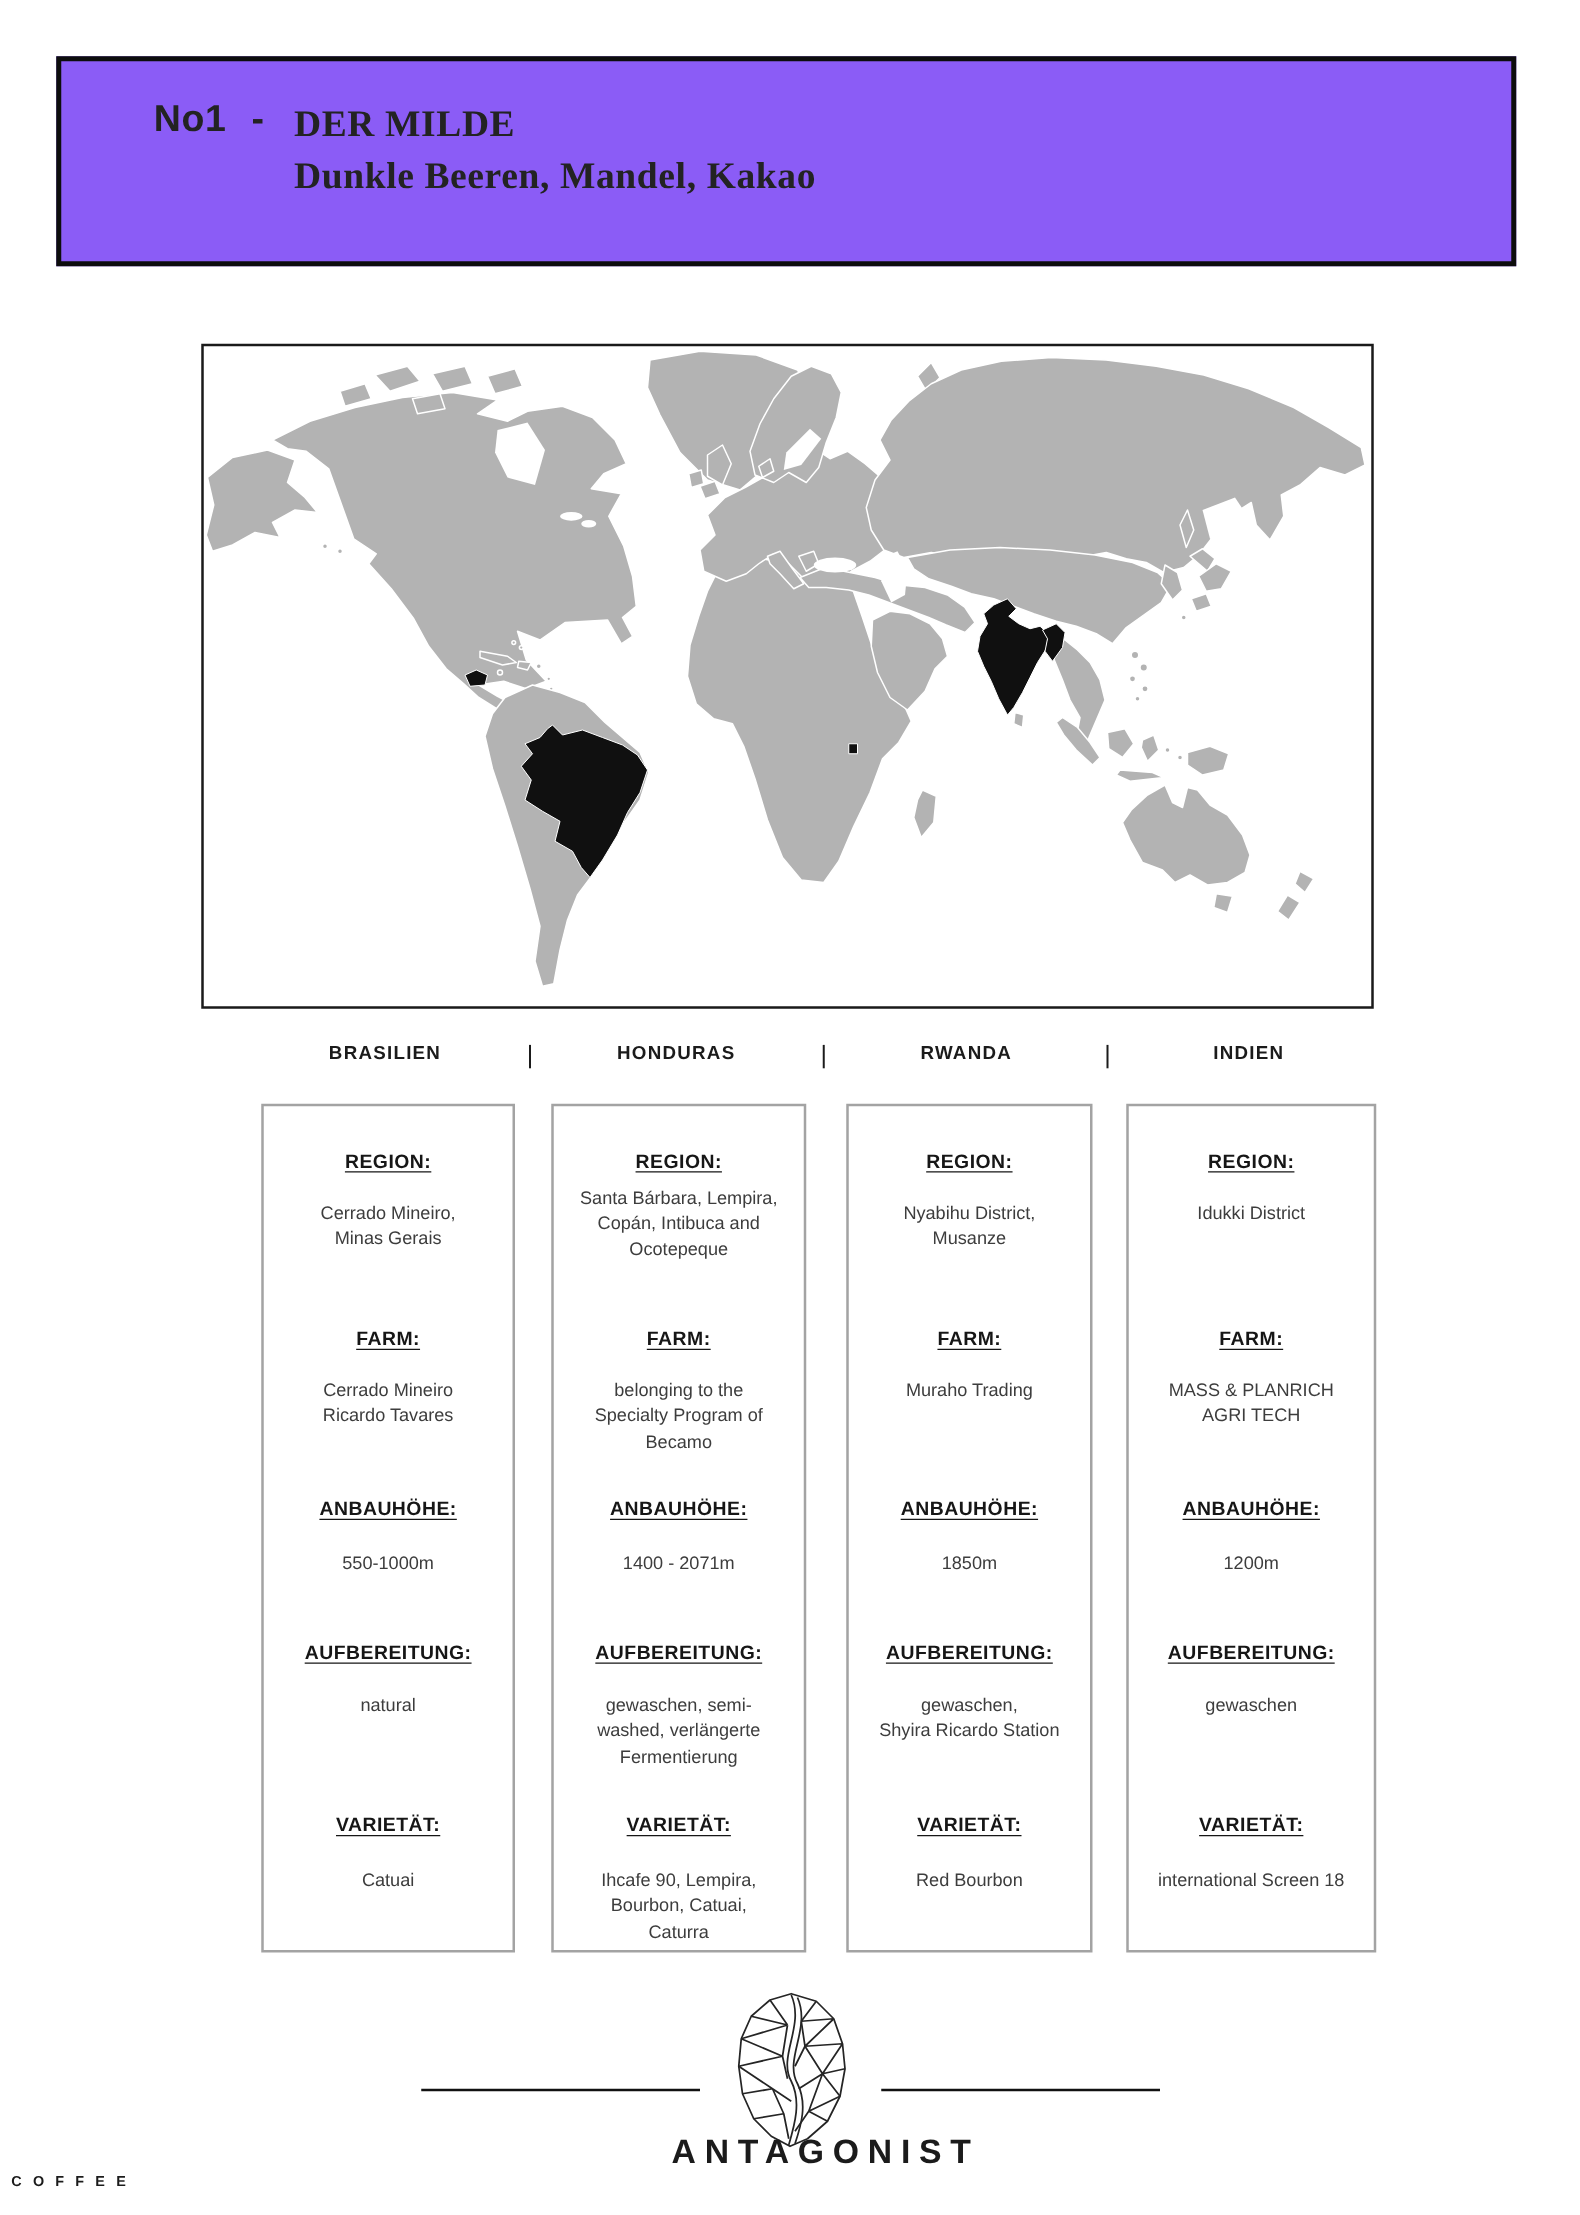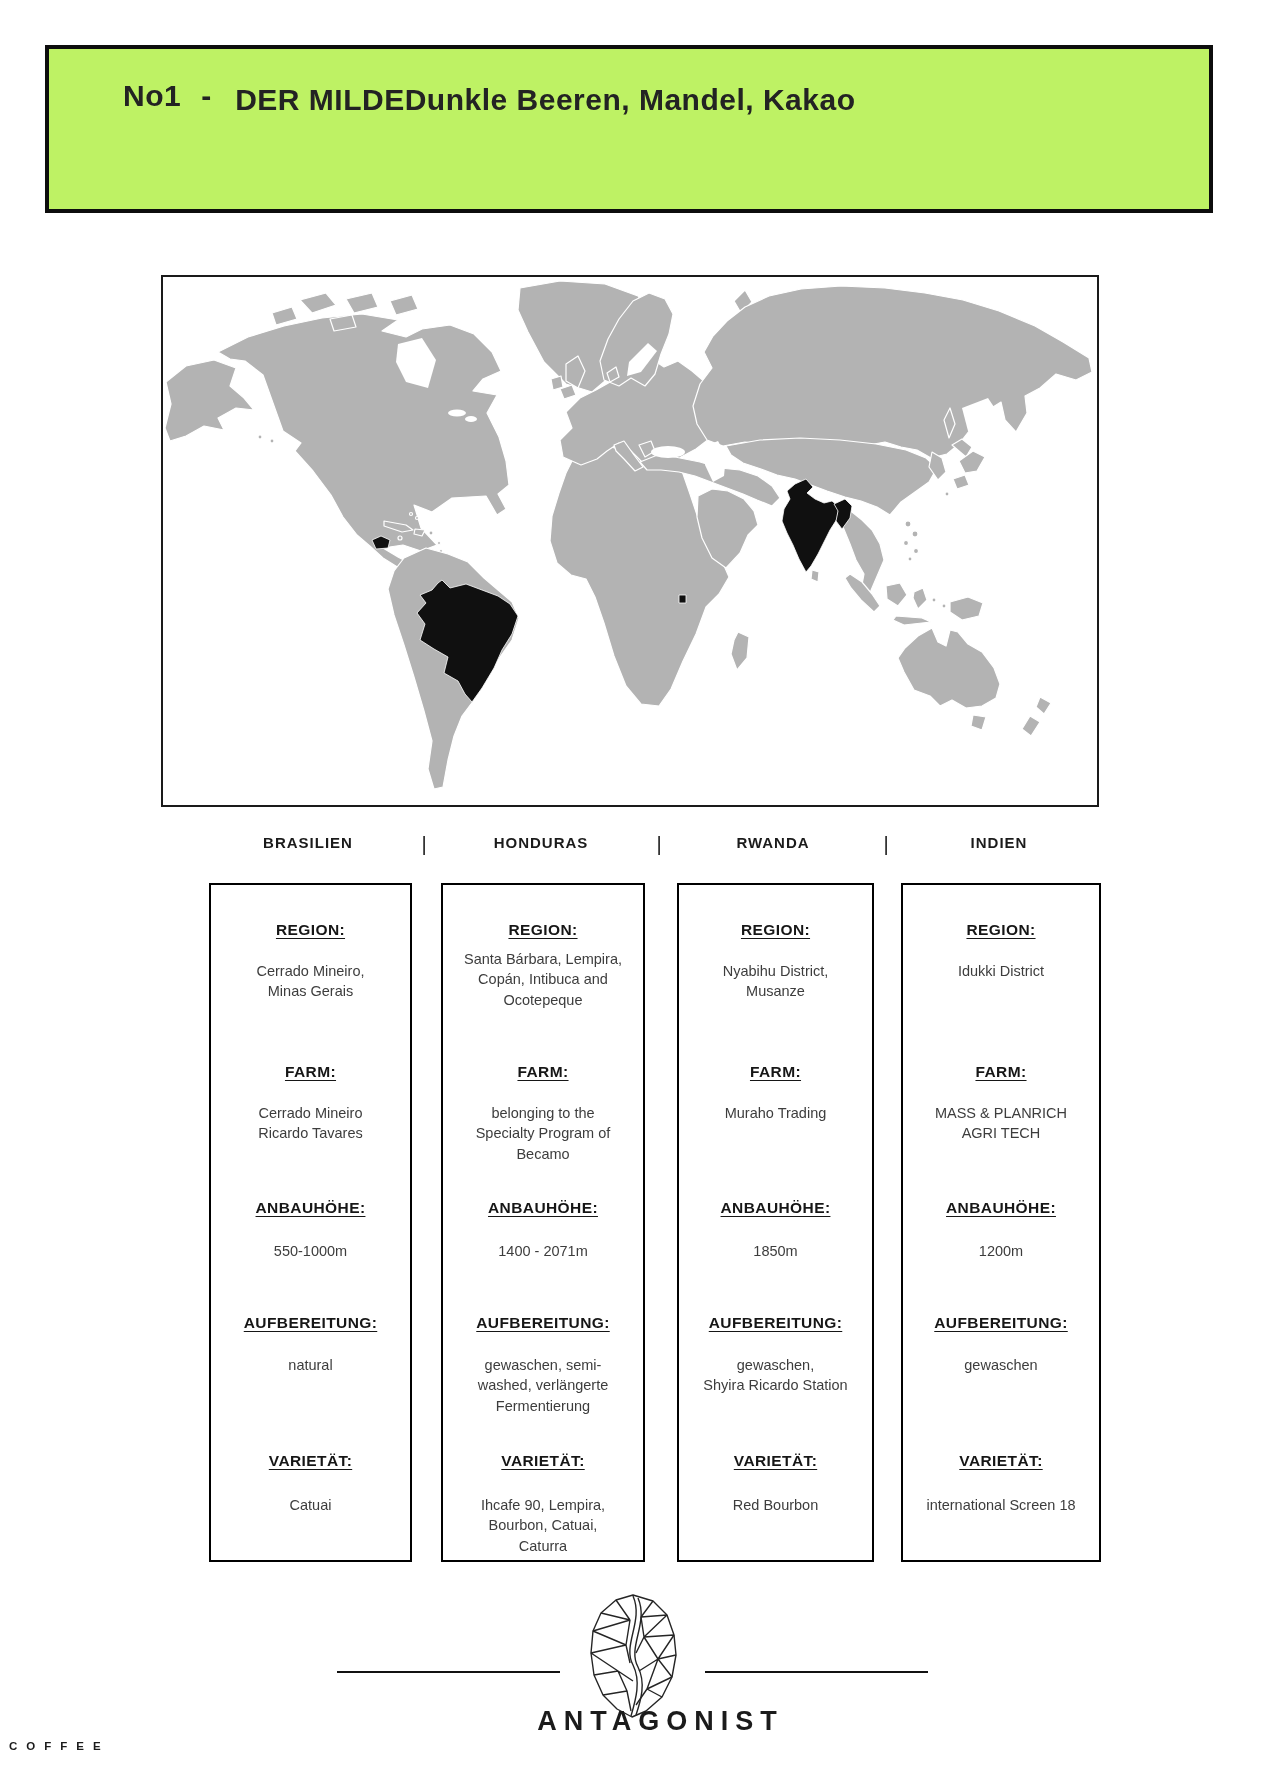--- a/index.html
+++ b/index.html
@@ -1,43 +1,43 @@
 <!DOCTYPE html>
 <html><head>
 <meta charset="utf-8">
 <style>
   html,body{margin:0;padding:0;background:#ffffff;}
   .page{position:relative;width:1264px;height:1772px;background:#ffffff;overflow:hidden;
         font-family:"Liberation Sans","DejaVu Sans",sans-serif;color:#1c1c1c;}
 
   
   .header-box{position:absolute;left:45px;top:45px;width:1160px;height:160px;
-              background:#bef264;border:4px solid #0d0d0d;box-sizing:content-box;}
+              background:#8b5cf6;border:4px solid #0d0d0d;box-sizing:content-box;}
   .title-grid{display:flex;align-items:flex-start;padding:30px 0 0 74px;}
   .title-no{font-size:30px;font-weight:bold;letter-spacing:.5px;color:#232323;}
   .title-dash{font-size:30px;font-weight:bold;color:#232323;margin:0 24px 0 20px;}
-  .title-lines{display:flex;flex-direction:row;line-height:1.38;}
+  .title-lines{display:flex;flex-direction:column;line-height:1.38;font-family:Liberation Serif, serif;}
   .title-line{font-size:30px;font-weight:bold;letter-spacing:.5px;color:#232323;}
 
   
   .map-box{position:absolute;left:161px;top:275px;width:934px;height:528px;
            border:2px solid #1a1a1a;background:#ffffff;}
   .map-box svg{display:block;width:100%;height:100%;}
   .land{fill:#b3b3b3;stroke:#ffffff;stroke-width:1.2;stroke-linejoin:round;}
   .sea{fill:#ffffff;stroke:none;}
   .hi{fill:#101010;stroke:#ffffff;stroke-width:.8;stroke-linejoin:round;}
 
   
   .country-label{position:absolute;top:834px;transform:translateX(-50%);
                  font-size:15px;font-weight:bold;letter-spacing:1px;color:#1b1b1b;white-space:nowrap;}
   .country-sep{position:absolute;top:833px;transform:translateX(-50%);
                font-size:20px;font-weight:400;color:#1b1b1b;}
 
   
-  .col-box{position:absolute;top:883px;height:675px;border:2px solid #000000;background:#ffffff;}
+  .col-box{position:absolute;top:883px;height:675px;border:2px solid #a3a3a3;background:#ffffff;}
   .sec-label{position:absolute;left:0;width:100%;text-align:center;
              font-size:15.5px;font-weight:bold;letter-spacing:.4px;color:#161616;
              text-decoration:underline;text-underline-offset:3px;}
   .sec-value{position:absolute;left:4%;width:92%;text-align:center;
              font-size:14.5px;line-height:1.4;color:#3d3d3d;white-space:pre-line;}
   .lt0{top:36px}.lt1{top:178px}.lt2{top:314px}.lt3{top:429px}.lt4{top:567px}
   .vt0{top:76px}.vt1{top:218px}.vt2{top:356px}.vt3{top:470px}.vt4{top:610px}
 
   
   .rule{position:absolute;top:1671px;height:2px;background:#111111;}

